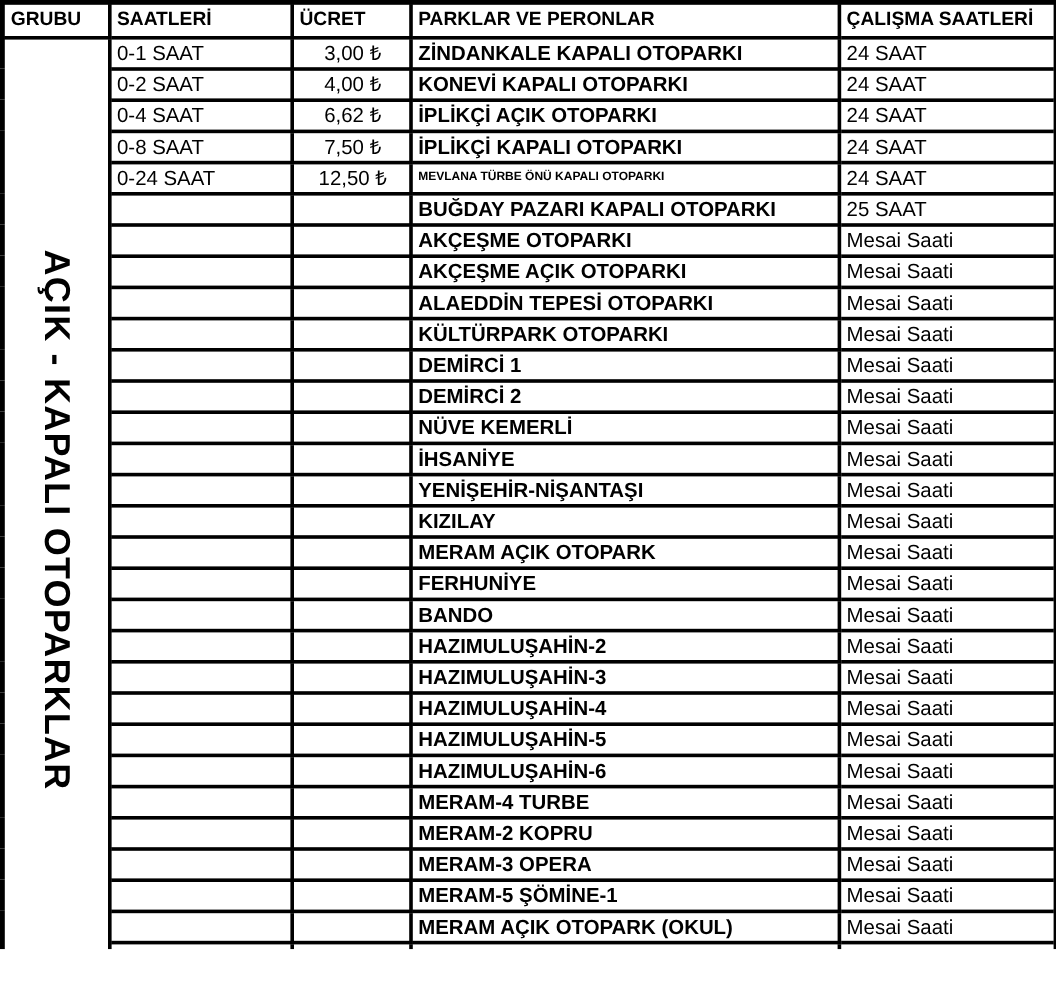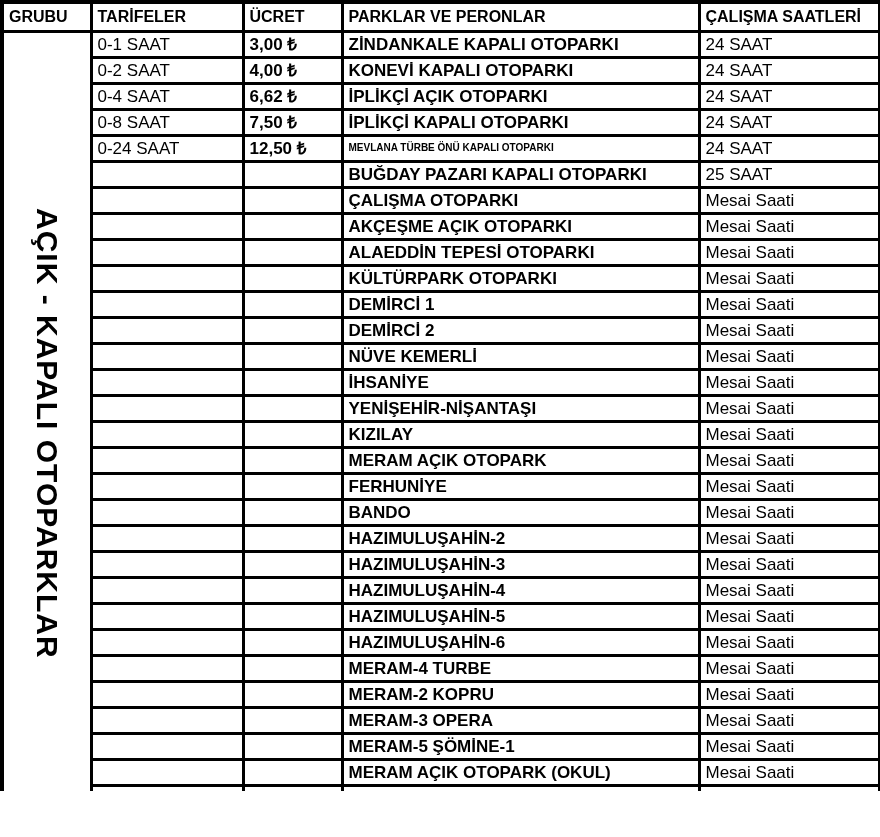--- a/index.html
+++ b/index.html
@@ -19,21 +19,21 @@
     vertical-align: middle;
     background: #ffffff; color: #000000;
   }
   table.tariff { border: 4px solid #000000; }
   thead tr { height: 29px; }
   tbody tr { height: 26px; }
   th {
     font-size: 16px; font-weight: bold; text-align: left;
   }
   td { font-size: 17px; line-height: 1; }
-  td.ucret { text-align: left; padding-right: 12px; font-weight: bold; }
+  td.ucret { text-align: center; padding-right: 12px; }
   td.park { border-left-width: 4px; border-right-width: 4px; font-weight: bold; }
   th.park-h { border-left-width: 4px; border-right-width: 4px; margin-left: 15px; }
   td.small { font-size: 10px; }
   td.group-cell { position: relative; padding: 0; }
   .vtext {
     position: absolute; top: 0; left: 0; right: 0; bottom: 0;
     display: flex; align-items: center; justify-content: center;
     writing-mode: vertical-rl;
     font-weight: bold; font-size: 30px; letter-spacing: 1px;
     white-space: nowrap;
@@ -47,21 +47,21 @@
   <colgroup>
     <col style="width:89px">
     <col style="width:152px">
     <col style="width:99px">
     <col style="width:357px">
     <col style="width:181px">
   </colgroup>
   <thead>
     <tr>
       <th>GRUBU</th>
-      <th>TARİFELER</th>
+      <th>SAATLERİ</th>
       <th>ÜCRET</th>
       <th class="park-h">PARKLAR VE PERONLAR</th>
       <th>ÇALIŞMA SAATLERİ</th>
     </tr>
   </thead>
   <tbody>
     <tr>
       <td class="group-cell" rowspan="31">
             <div class="vtext">AÇIK - KAPALI OTOPARKLAR</div>
           </td>
@@ -96,21 +96,21 @@
     </tr>
     <tr>
       <td></td>
       <td class="ucret"></td>
       <td class="park">BUĞDAY PAZARI KAPALI OTOPARKI</td>
       <td>25 SAAT</td>
     </tr>
     <tr>
       <td></td>
       <td class="ucret"></td>
-      <td class="park">ÇALIŞMA OTOPARKI</td>
+      <td class="park">AKÇEŞME OTOPARKI</td>
       <td>Mesai Saati</td>
     </tr>
     <tr>
       <td></td>
       <td class="ucret"></td>
       <td class="park">AKÇEŞME AÇIK OTOPARKI</td>
       <td>Mesai Saati</td>
     </tr>
     <tr>
       <td></td>

